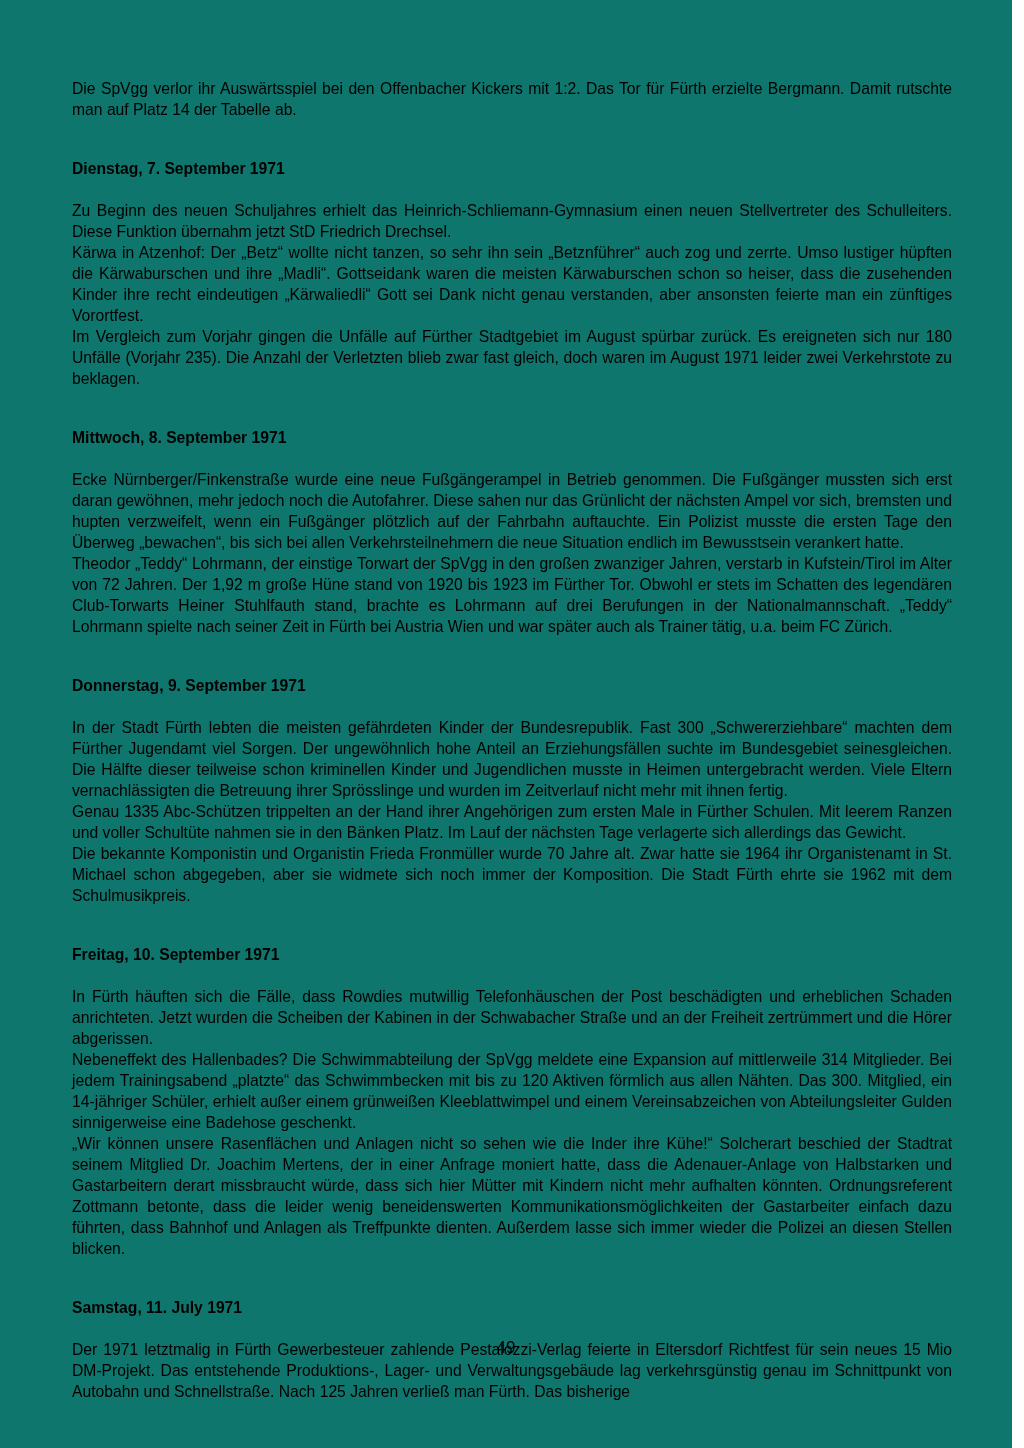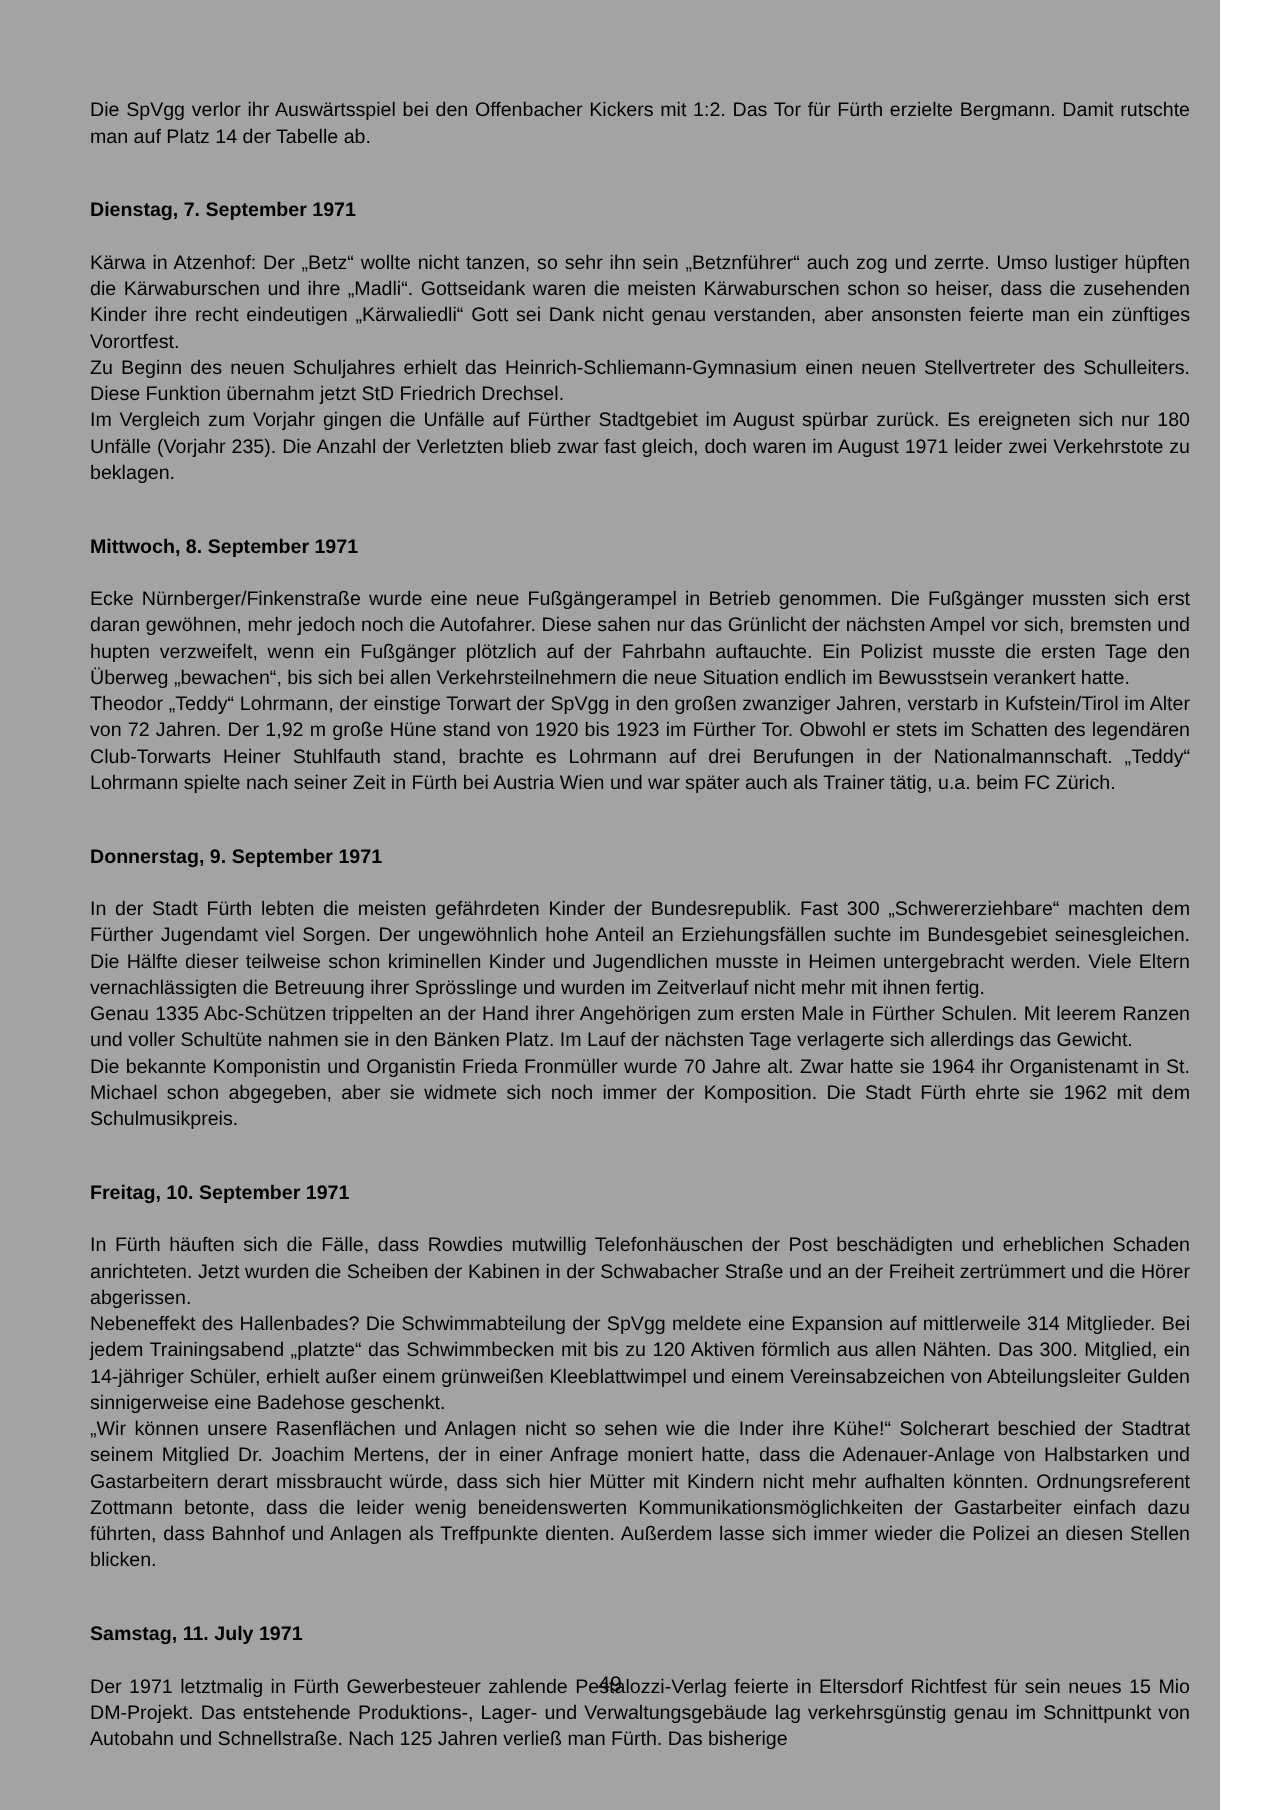--- a/index.html
+++ b/index.html
@@ -1,23 +1,24 @@
 <!DOCTYPE html>
 <html lang="de"><head>
 <meta charset="utf-8">
 <style>
   html, body { margin: 0; padding: 0; background: #ffffff; }
   .page {
     position: relative;
     width: 976px;
     height: 1448px;
-    background: #a3a3a3;
+    background: #0f766e;
     color: #000000;
     font-family: "Liberation Sans", sans-serif;
     overflow: hidden;
+    padding-left: 36px;
   }
   .content {
     position: absolute;
     top: 78px;
     left: 72px;
     width: 880px;
     font-size: 15.7px;
     line-height: 21px;
     text-align: justify;
   }
@@ -47,22 +48,22 @@
 
 <div class="page">
   <div class="content">
 
     <section>
       <p>Die SpVgg verlor ihr Auswärtsspiel bei den Offenbacher Kickers mit 1:2. Das Tor für Fürth erzielte Bergmann. Damit rutschte man auf Platz 14 der Tabelle ab.</p>
     </section>
 
     <section>
       <h2>Dienstag, 7. September 1971</h2>
+      <p>Zu Beginn des neuen Schuljahres erhielt das Heinrich-Schliemann-Gymnasium einen neuen Stellvertreter des Schulleiters. Diese Funktion übernahm jetzt StD Friedrich Drechsel.</p>
       <p>Kärwa in Atzenhof: Der „Betz“ wollte nicht tanzen, so sehr ihn sein „Betznführer“ auch zog und zerrte. Umso lustiger hüpften die Kärwaburschen und ihre „Madli“. Gottseidank waren die meisten Kärwaburschen schon so heiser, dass die zusehenden Kinder ihre recht eindeutigen „Kärwaliedli“ Gott sei Dank nicht genau verstanden, aber ansonsten feierte man ein zünftiges Vorortfest.</p>
-      <p>Zu Beginn des neuen Schuljahres erhielt das Heinrich-Schliemann-Gymnasium einen neuen Stellvertreter des Schulleiters. Diese Funktion übernahm jetzt StD Friedrich Drechsel.</p>
       <p>Im Vergleich zum Vorjahr gingen die Unfälle auf Fürther Stadtgebiet im August spürbar zurück. Es ereigneten sich nur 180 Unfälle (Vorjahr 235). Die Anzahl der Verletzten blieb zwar fast gleich, doch waren im August 1971 leider zwei Verkehrstote zu beklagen.</p>
     </section>
 
     <section>
       <h2>Mittwoch, 8. September 1971</h2>
       <p>Ecke Nürnberger/Finkenstraße wurde eine neue Fußgängerampel in Betrieb genommen. Die Fußgänger mussten sich erst daran gewöhnen, mehr jedoch noch die Autofahrer. Diese sahen nur das Grünlicht der nächsten Ampel vor sich, bremsten und hupten verzweifelt, wenn ein Fußgänger plötzlich auf der Fahrbahn auftauchte. Ein Polizist musste die ersten Tage den Überweg „bewachen“, bis sich bei allen Verkehrsteilnehmern die neue Situation endlich im Bewusstsein verankert hatte.</p>
       <p>Theodor „Teddy“ Lohrmann, der einstige Torwart der SpVgg in den großen zwanziger Jahren, verstarb in Kufstein/Tirol im Alter von 72 Jahren. Der 1,92 m große Hüne stand von 1920 bis 1923 im Fürther Tor. Obwohl er stets im Schatten des legendären Club-Torwarts Heiner Stuhlfauth stand, brachte es Lohrmann auf drei Berufungen in der Nationalmannschaft. „Teddy“ Lohrmann spielte nach seiner Zeit in Fürth bei Austria Wien und war später auch als Trainer tätig, u.a. beim FC Zürich.</p>
     </section>
 
     <section>

